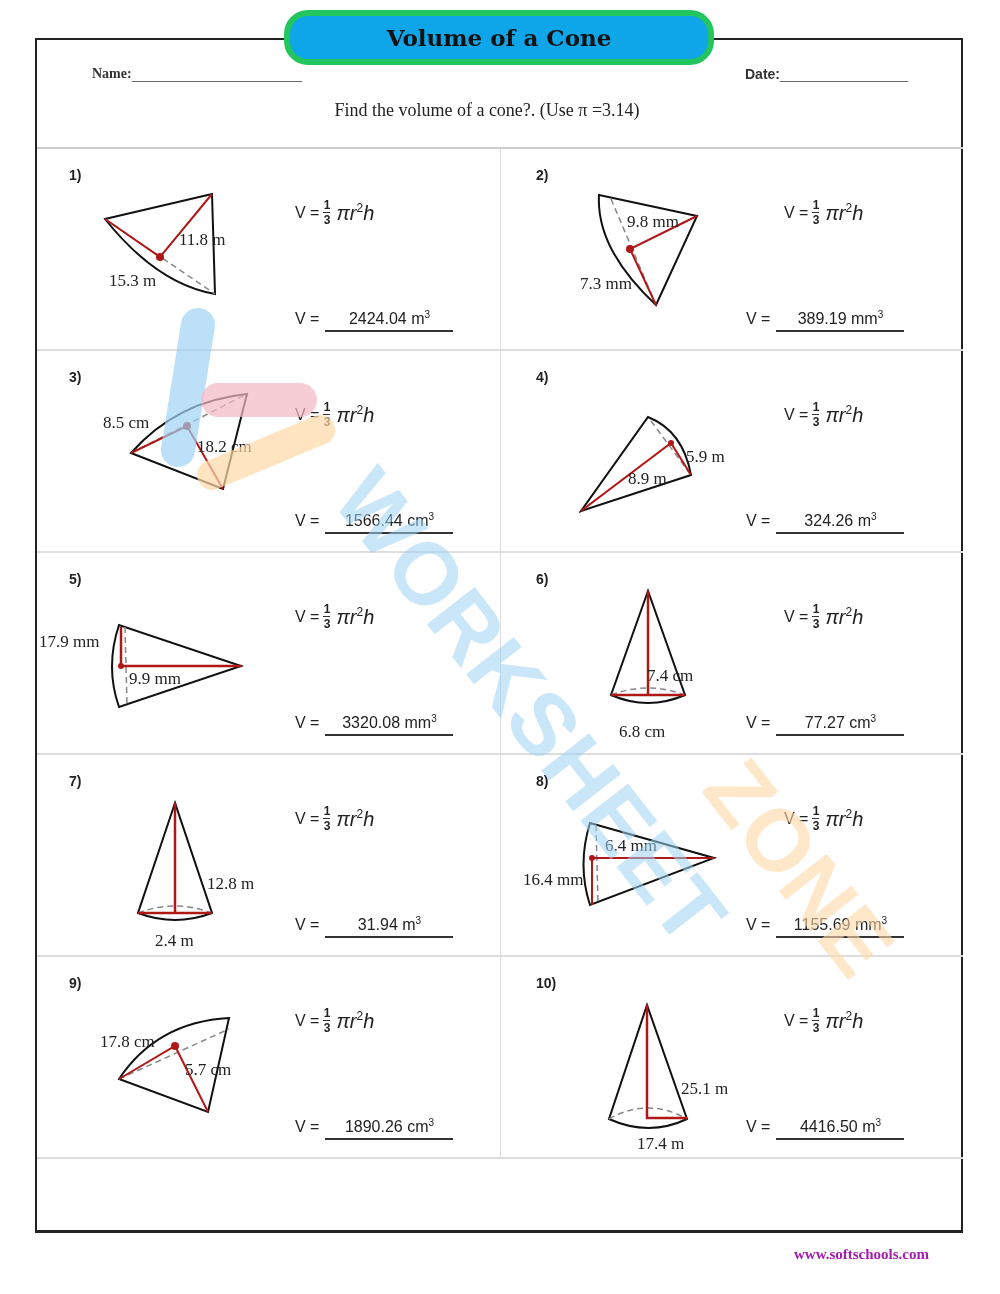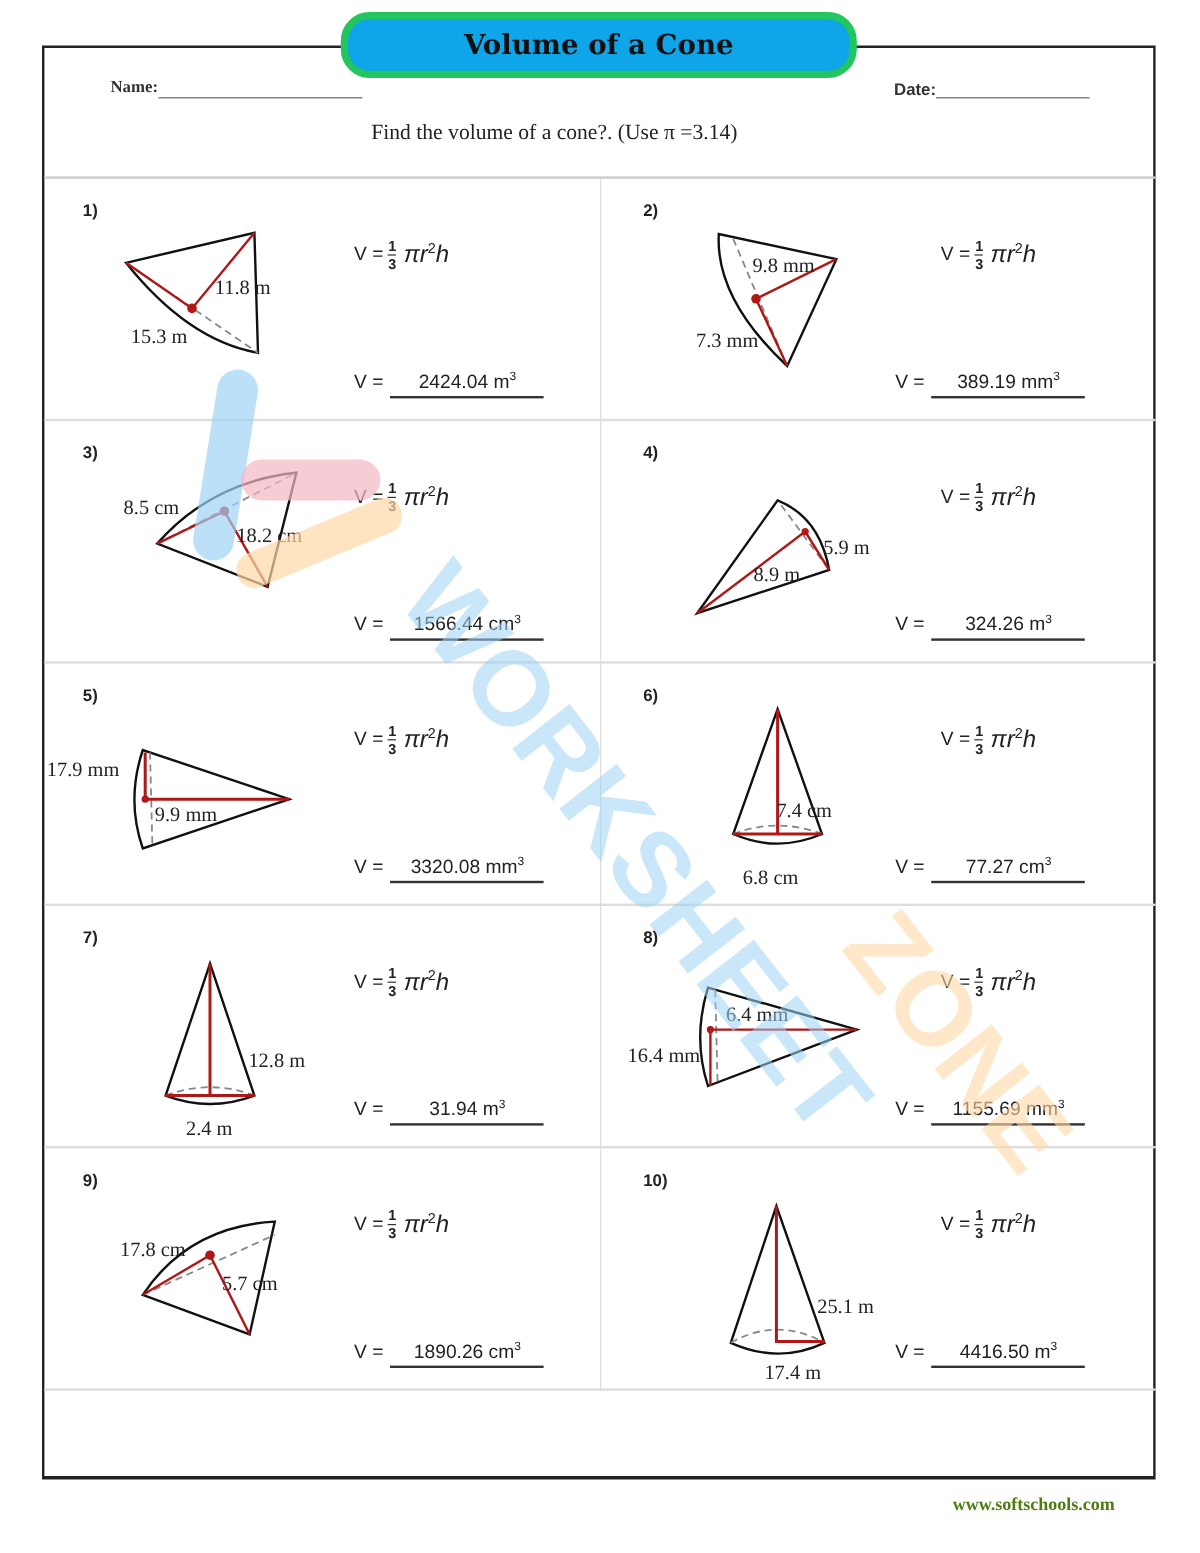--- a/index.html
+++ b/index.html
@@ -10,21 +10,21 @@
   .title-box { position: absolute; left: 284px; top: 10px; width: 430px; height: 55px;
                border: 6px solid #22c55e; border-radius: 24px; background: #0ea5e9; z-index: 3;
                display: flex; align-items: center; justify-content: center; box-sizing: border-box; }
   .title-box span { font-family: "DejaVu Serif", serif; font-weight: bold; font-size: 23px; color: #111; }
   .name-line { position: absolute; left: 92px; top: 66px; font-size: 14px; font-weight: bold;
                font-family: "Liberation Serif", serif; color: #333; }
   .date-line { position: absolute; left: 745px; top: 66px; font-size: 14px; font-weight: bold;
                font-family: "Liberation Sans", sans-serif; color: #333; }
   .blank { display: inline-block; border-bottom: 1px solid #666; vertical-align: bottom; height: 12px; }
   .instr { position: absolute; left: 0; width: 924px; top: 100px; text-align: center;
-           font-size: 18px; color: #222; }
+           font-size: 18px; color: #222; padding-left: 25px; }
   .grid { position: absolute; left: 37px; top: 147px; width: 926px; height: 1011px;
           border-top: 2px solid #ccc; }
   .cell { position: absolute; width: 463px; height: 202px; border-bottom: 2px solid #ddd; box-sizing: border-box; }
   .cell.right { border-left: 1px solid #ddd; }
   .num { position: absolute; left: 32px; top: 18px; font-family: "Liberation Sans", sans-serif;
          font-weight: bold; font-size: 14px; color: #222; }
   .cell.right .num { left: 35px; }
   .fig { position: absolute; left: 0; top: 0; width: 260px; height: 202px; }
   .fig text { font-family: "Liberation Serif", serif; font-size: 17px; fill: #222; }
   .formula { position: absolute; left: 258px; top: 50px; font-family: "Liberation Sans", sans-serif;
@@ -36,21 +36,21 @@
   .expr { font-family: Liberation Sans, sans-serif; font-style: italic; font-size: 20px; }
   .expr sup { font-size: 12px; font-style: normal; }
   .answer { position: absolute; left: 258px; top: 160px; font-family: "Liberation Sans", sans-serif;
             font-size: 16px; color: #222; }
   .cell.right .answer { left: 245px; }
   .ans-val { display: inline-block; width: 128px; border-bottom: 2px solid #333; text-align: center;
              padding-bottom: 2px; margin-left: 6px; }
   .ans-val sup { font-size: 10px; }
   .watermark { position: absolute; left: 0; top: 0; width: 1000px; height: 1294px; pointer-events: none; z-index: 1; }
   .footer { position: absolute; left: 794px; top: 1246px; font-size: 15px; font-weight: bold;
-            font-family: "Liberation Serif", serif; color: #4d7c0f; }
+            font-family: "Liberation Serif", serif; color: #a21caf; }
 </style>
 </head>
 <body>
 
 <div class="frame"></div>
 
 <div class="title-box">
   <span>Volume of a Cone</span>
 </div>
 

